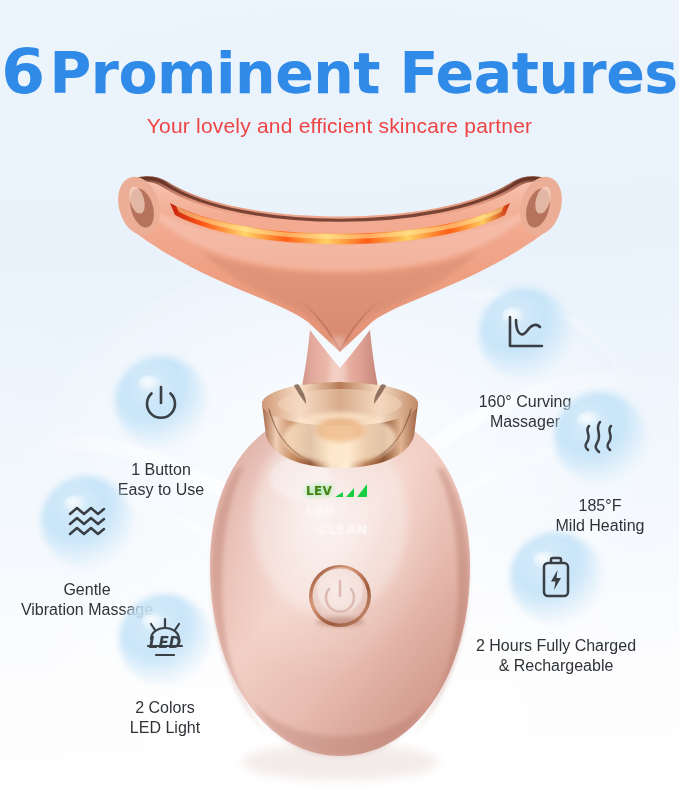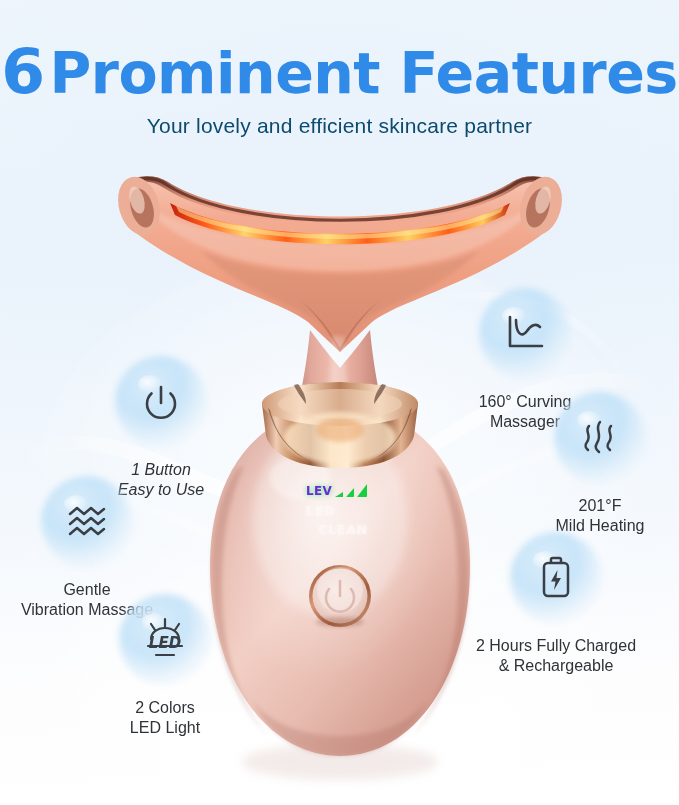--- a/index.html
+++ b/index.html
@@ -19,21 +19,21 @@
   
   .hdr{position:absolute;top:0;left:0;width:679px;text-align:center;}
   .title{
     margin:0;padding-top:40px;
     font-size:57px;line-height:1.02;font-weight:700;
     letter-spacing:-0.5px;color:#2f8ae8;
     font-family:"DejaVu Sans", sans-serif;
   }
   .title .num{font-size:63px;margin-right:5px;}
   .subtitle{
-    margin:10px 0 0 0;font-size:21px;color:#0c4a6e;
+    margin:10px 0 0 0;font-size:21px;color:#ef4444;
     font-family:"Liberation Sans", sans-serif;letter-spacing:.2px;
   }
 
   
   .device{position:absolute;left:0;top:0;width:679px;height:805px;}
 
   
   .feat{position:absolute;text-align:center;}
   .bubble{
     position:relative;margin:0 auto;
@@ -55,32 +55,32 @@
     width:34%;height:26%;border-radius:50%;
     background:radial-gradient(ellipse at 40% 40%,rgba(255,255,255,.85),rgba(255,255,255,0) 72%);
   }
   .bubble svg{position:relative;z-index:2;display:block;}
   .flabel{
     margin-top:22px;font-size:16px;line-height:1.22;color:#2f3337;
     font-family:"Liberation Sans", sans-serif;white-space:pre-line;
   }
 
   
-  #f-button   {left:96px;  top:366px; width:130px;font-style:italic;}
+  #f-button   {left:96px;  top:366px; width:130px;}
   #f-vibration{left:2px;   top:486px; width:170px;}
   #f-led      {left:100px; top:604px; width:130px;}
   #f-curving  {left:440px; top:298px; width:170px;}
   #f-heating  {left:525px; top:402px; width:150px;}
   #f-battery  {left:443px; top:542px; width:226px;}
 
   
   .lev-row{position:absolute;left:306px;top:484px;z-index:40;display:flex;align-items:flex-end;gap:3px;}
   .lev-txt{
     font-family:"DejaVu Sans", sans-serif;font-weight:700;font-size:12px;
-    color:#6d28d9;letter-spacing:.3px;line-height:1;
+    color:#4d7c0f;letter-spacing:.3px;line-height:1;
     text-shadow:0 0 5px rgba(40,230,90,.85),0 0 2px rgba(255,255,255,.5);
   }
   .bar{background:#18cf43;box-shadow:0 0 5px rgba(40,230,90,.9);}
   .bar.b1{width:8px;height:5px;clip-path:polygon(0 100%,100% 0,100% 100%);}
   .bar.b2{width:8px;height:9px;clip-path:polygon(0 100%,100% 0,100% 100%,0 100%);border-radius:1px;}
   .bar.b3{width:10px;height:13px;clip-path:polygon(0 100%,100% 0,100% 100%,0 100%);border-radius:1px;}
   .dev-led,.dev-clean{
     position:absolute;z-index:40;
     font-family:"DejaVu Sans", sans-serif;font-weight:700;font-size:13px;
     color:#fdf6f4;letter-spacing:.4px;
@@ -376,21 +376,21 @@
   <div class="feat" id="f-heating">
     <div class="bubble" style="width:72px;height:72px;">
       <svg width="44" height="44" viewBox="0 0 44 44">
         <g stroke="#3a3f45" stroke-width="2.5" fill="none" stroke-linecap="round">
           <path d="M11,10 C6,15 14,19 9,26 C6,30 8,32 10,34"></path>
           <path d="M22,6 C16,13 25,18 19,27 C16,32 19,34 21,36"></path>
           <path d="M33,10 C28,15 36,19 31,26 C28,30 30,32 32,34"></path>
         </g>
       </svg>
     </div>
-    <div class="flabel">201°F
+    <div class="flabel">185°F
 Mild Heating</div>
   </div>
 
   <div class="feat" id="f-battery">
     <div class="bubble" style="width:72px;height:72px;">
       <svg width="40" height="46" viewBox="0 0 40 46">
         <g stroke="#3a3f45" stroke-width="2.5" fill="none" stroke-linejoin="round">
           <rect x="8" y="8" width="24" height="33" rx="4"></rect>
           <path d="M15,8 L15,4.5 a1.5,1.5 0 0,1 1.5,-1.5 L23.5,3 a1.5,1.5 0 0,1 1.5,1.5 L25,8"></path>
         </g>

